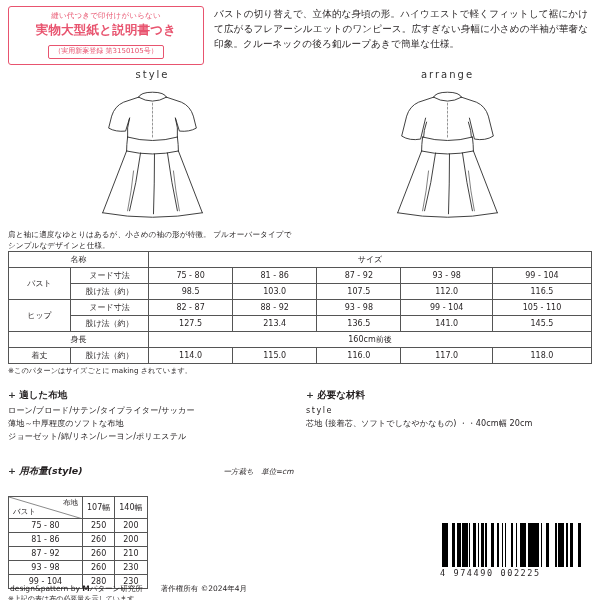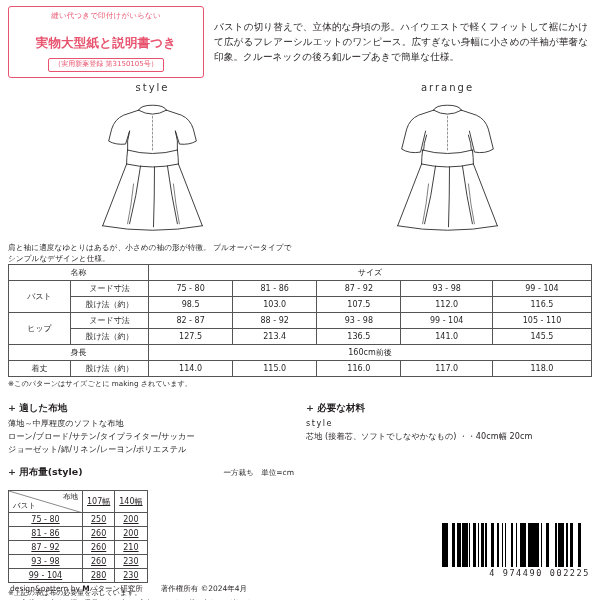--- a/index.html
+++ b/index.html
@@ -8,32 +8,32 @@
     width:600px; height:600px;
     background:#ffffff;
     font-family:"DejaVu Sans", sans-serif;
     color:#231f20;
     position:relative;
     overflow:hidden;
   }
   .page { position:absolute; inset:0; }
 
   
-  .top { display:flex; padding:6px 8px 0 8px;align-items:center; }
+  .top { display:flex; padding:6px 8px 0 8px; }
   .badge {
     border:1px solid #e8546f;
     border-radius:3px;
     padding:4px 6px 5px 6px;
     width:196px;
     text-align:center;
     color:#e8546f;
     line-height:1.25;
   }
   .badge .l1 { font-size:7.5px; letter-spacing:.2px; }
-  .badge .l2 { font-size:12.5px; font-weight:bold; margin-top:15px; letter-spacing:.2px; }
+  .badge .l2 { font-size:12.5px; font-weight:bold; margin-top:2px; letter-spacing:.2px; }
   .badge .l3 {
     font-size:7px; margin-top:3px;
     display:inline-block;
     border:1px solid #e8546f;
     border-radius:2px;
     padding:1px 5px 2px 5px;
   }
   .intro {
     flex:1;
     font-size:9.6px;
@@ -70,35 +70,35 @@
   .t1 .lbl { width:62px; }
   .t1 .sub { width:78px; }
   .note { font-size:7.2px; margin-top:2px; }
 
   
   .cols { display:flex; gap:12px; padding:0 8px; }
   .col { width:50%; }
   .txt { font-size:8.1px; line-height:1.6; letter-spacing:.1px; }
 
   
-  .t2 { font-size:8px; margin-top:11px;text-decoration:underline; }
+  .t2 { font-size:8px; margin-top:18px; }
   .t2 td, .t2 th {
     border:.7px solid #555; text-align:center; padding:2px 4px; font-weight:normal;
     height:14px;
   }
   .t2 .corner { position:relative; width:74px; height:22px; padding:0; }
   .t2 .corner svg { position:absolute; inset:0; }
   .t2 .corner .a { position:absolute; right:4px; top:1px; font-size:7.5px; }
   .t2 .corner .b { position:absolute; left:4px; bottom:1px; font-size:7.5px; }
 
   .foot-note { font-size:7px; line-height:1.5; margin-top:5px; padding:0 8px; }
 
   
   .barcode-area {
-    position:absolute; right:10px; bottom:22px; width:150px; text-align:right;
+    position:absolute; right:10px; bottom:22px; width:150px; text-align:left;
   }
   .bars { height:44px; display:flex; align-items:flex-end; gap:0; }
   .bars i { display:block; background:#000; height:100%; }
   .bcnum { font-size:8.5px; letter-spacing:1.6px; margin-top:1px; font-family:"DejaVu Sans Mono", monospace; }
 
   .credit {
     position:absolute; left:10px; bottom:6px; font-size:7.5px; color:#231f20;
   }
   .credit .logo { font-weight:bold; }
   .credit .cr { margin-left:18px; }
@@ -251,25 +251,25 @@
       </table>
     <div class="note">※このパターンはサイズごとに making されています。</div>
   </div>
 
   <div class="cols" style="margin-top:6px;">
 
     <div class="col">
       <div class="sec">
         <span class="plus">+</span>&nbsp;<span>適した布地</span>
       </div>
+      <div class="txt">ローン/ブロード/サテン/タイプライター/サッカー</div>
       <div class="txt">薄地～中厚程度のソフトな布地</div>
-      <div class="txt">ローン/ブロード/サテン/タイプライター/サッカー</div>
       <div class="txt">ジョーゼット/綿/リネン/レーヨン/ポリエステル</div>
 
-      <div class="sec" style="margin-top:10px;">
+      <div class="sec" style="margin-top:22px;font-style:italic;">
         <span class="plus">+</span>&nbsp;<span>用布量(style)</span>
         <span class="unit">一方裁ち　単位=cm</span>
       </div>
 
       <table class="t2">
         <tbody>
             <tr>
           <td class="corner">
             <svg viewBox="0 0 74 22" preserveAspectRatio="none">
               <line x1="0" y1="0" x2="74" y2="22" stroke="#555" stroke-width="0.7"></line>

